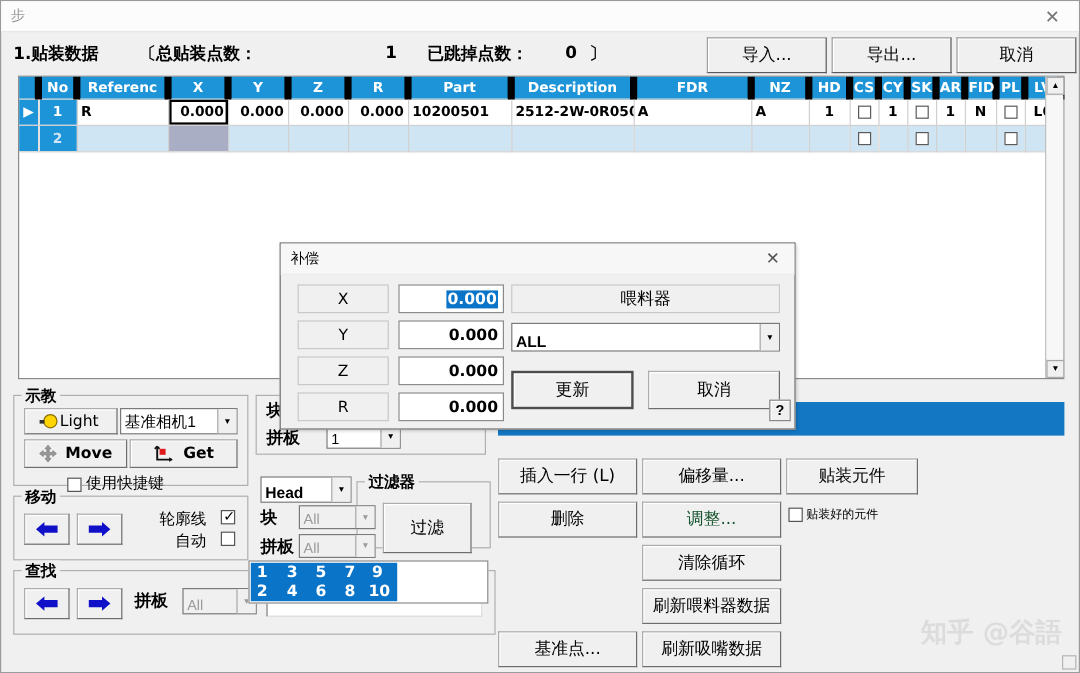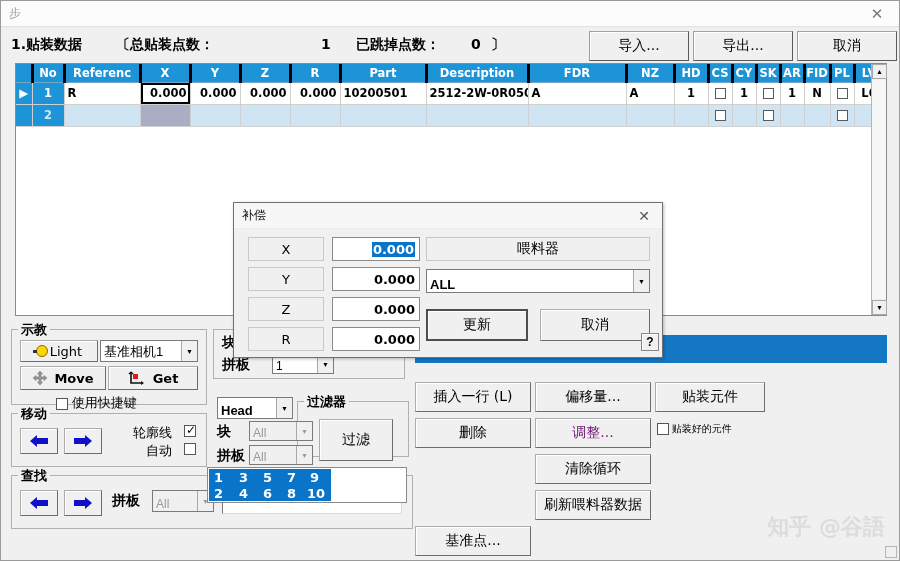--- a/index.html
+++ b/index.html
@@ -37,21 +37,21 @@
     display:flex; align-items:center; justify-content:center; }
   #btn-import { left:588px; }
   #btn-export { left:692px; }
   #btn-cancel-top { left:796px; }
 
   
   #gridwrap { position:absolute; left:14px; top:62px; width:872px; height:253px;
     background:#fff; border:1px solid #8a8a8a; }
   table.grid { border-collapse:collapse; table-layout:fixed; width:858px; }
   table.grid th { background:#1e94d8; color:#fff; font-size:11.5px; font-weight:bold;
-    border-right:3px solid #000000; border-bottom:1px solid #6fa7c4; height:18px; padding:0;
+    border-right:6px solid #000000; border-bottom:1px solid #6fa7c4; height:18px; padding:0;
     text-align:center; font-family:"DejaVu Sans",sans-serif; }
   table.grid td { border-right:1px solid #d0d0d0; border-bottom:1px solid #d0d0d0;
     height:22px; padding:0 3px; font-size:11.5px; font-weight:bold;
     font-family:"DejaVu Sans",sans-serif; white-space:nowrap; overflow:hidden; }
   tr.row1 td { background:#fff; }
   tr.row2 td { background:#cfe5f4; color:#cfe5f4; }
   td.num { text-align:right; }
   td.ctr { text-align:center; }
   td.idx { background:#1e94d8 !important; color:#fff; text-align:center; }
   td.mark { background:#1e94d8 !important; color:#fff; text-align:center; font-size:10px;}
@@ -71,21 +71,21 @@
   
   .grp { position:absolute; border:1px solid #b0b0b0; }
   .grp > .cap { position:absolute; top:-9px; left:6px; background:#f0f0f0; padding:0 3px;
     font-size:13px; font-weight:bold; font-family:"DejaVu Sans",sans-serif; }
 
   .btn3d { background:#f0f0f0; border:1px solid #adadad;
     border-right-color:#6d6d6d; border-bottom-color:#6d6d6d;
     box-shadow: inset 1px 1px 0 #fff;
     display:flex; align-items:center; justify-content:center; cursor:default;
     font-family:"DejaVu Sans",sans-serif; }
-  .btn3d.dis { color:#701a75; }
+  .btn3d.dis { color:#14532d; }
   .field { background:#fff; border:1px solid #7a7a7a; border-right-color:#d9d9d9; border-bottom-color:#d9d9d9;
     display:flex; align-items:center; }
   .combo { background:#fff; border:1px solid #7a7a7a; display:flex; align-items:flex-end;
     justify-content:space-between; padding-left:3px; }
   .combo .arw { width:16px; height:100%; background:#f0f0f0; border-left:1px solid #a8a8a8;
     display:flex; align-items:center; justify-content:center; font-size:7px; }
   .combo.dis { background:#f0f0f0; color:#9a9a9a; }
   .combo.dis .arw { color:#9a9a9a; }
   .lbl { font-family:"DejaVu Sans",sans-serif; }
   .chk { display:inline-block; width:12px; height:12px; background:#fff; border:1px solid #555;
@@ -445,20 +445,21 @@
     <span>- Ctrl+V, 插入 - Ctrl+Z</span>
   </div>
 
   <div class="btn3d rbtn" id="rb-insert">插入一行 (L)</div>
   <div class="btn3d rbtn" id="rb-delete">删除</div>
   <div class="btn3d rbtn" id="rb-fidu">基准点...</div>
   <div class="btn3d rbtn" id="rb-offset">偏移量...</div>
   <div class="btn3d rbtn dis" id="rb-adjust">调整...</div>
   <div class="btn3d rbtn" id="rb-clear">清除循环</div>
   <div class="btn3d rbtn" id="rb-fdrref">刷新喂料器数据</div>
+  <div class="btn3d rbtn" id="rb-nzlref">刷新吸嘴数据</div>
   <div class="btn3d rbtn" id="rb-place">贴装元件</div>
   <div id="chk-placed">
     <span class="chk"></span>
     <span class="lbl">贴装好的元件</span>
   </div>
 
   <div id="watermark">知乎 @谷語</div>
   <div id="corner"></div>
 
   <div id="dlg">

